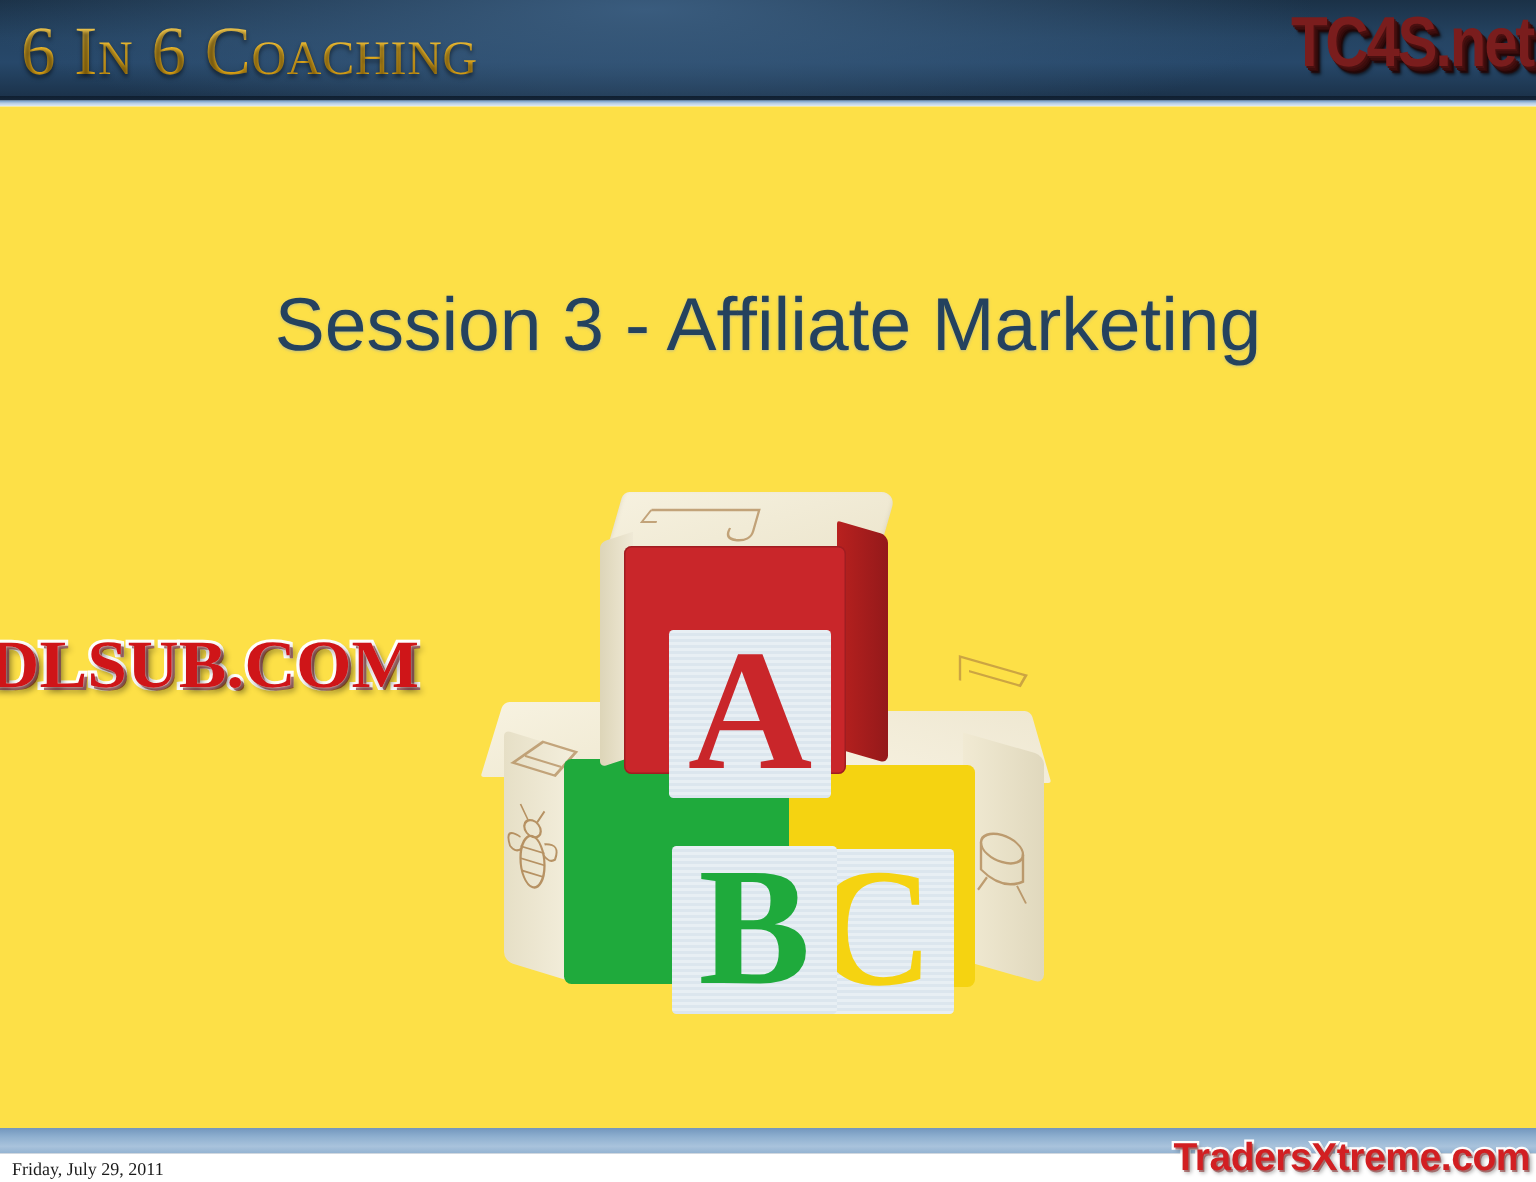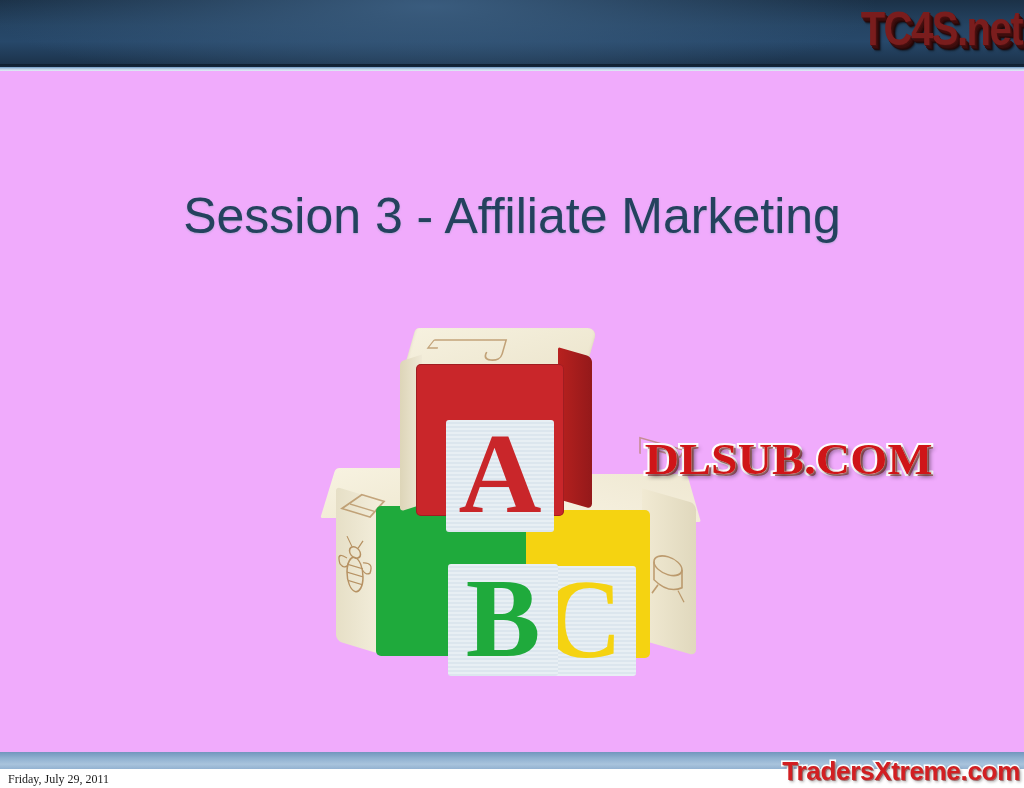--- a/index.html
+++ b/index.html
@@ -81,21 +81,21 @@
     height: 4px;
     background: linear-gradient(180deg, #6e98c4 0%, #b7cde3 45%, #e4eef7 100%);
   }
 
   
   .slide-body {
     position: absolute;
     left: 0; top: 71px;
     width: 1024px;
     height: 681px;
-    background: #f0abfc;
+    background: #fde047;
   }
 
   .slide-title {
     position: absolute;
     left: 0;
     top: 115px;
     width: 1024px;
     text-align: center;
     font-family: "Liberation Sans", sans-serif;
     font-size: 50px;
@@ -247,23 +247,23 @@
   .block-a .doodle-j {
     position: absolute; left: 40px; top: 8px;
     width: 92px; height: 30px;
     opacity: 0.62;
   }
 
   
   .watermark {
     position: absolute;
     left: 0;
-    top: 363px;
+    top: 347px;
     width: 924px;
-    text-align: right;
+    text-align: left;
     pointer-events: none;
   }
   .watermark-text {
     display: inline-block;
     font-family: "Liberation Serif", "DejaVu Serif", serif;
     font-size: 45px;
     line-height: 50px;
     font-weight: bold;
     letter-spacing: 0px;
     color: #cf1518;
@@ -317,20 +317,21 @@
       1px 1px 0 rgba(120,0,0,0.45),
       2px 2px 3px rgba(0,0,0,0.35);
     white-space: nowrap;
     letter-spacing: -0.3px;
   }
 </style>
 </head>
 <body>
 
 <div class="header-banner">
+  <div class="header-title">6 In 6 Coaching</div>
   <div class="brand-logo">TC4S.net</div>
 </div>
 <div class="header-rule"></div>
 
 <div class="slide-body">
 
   <div class="slide-title">Session 3 - Affiliate Marketing</div>
 
   <div class="blocks-figure">
 

